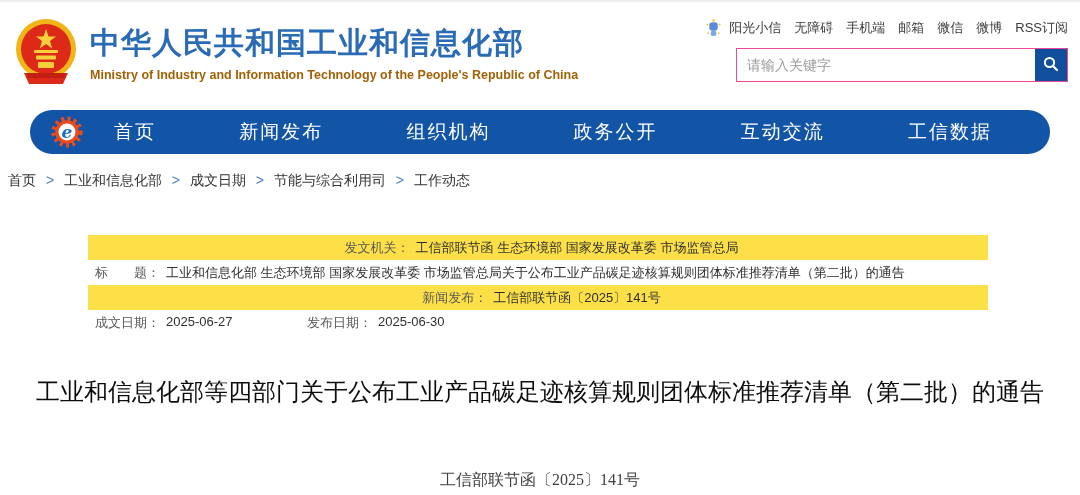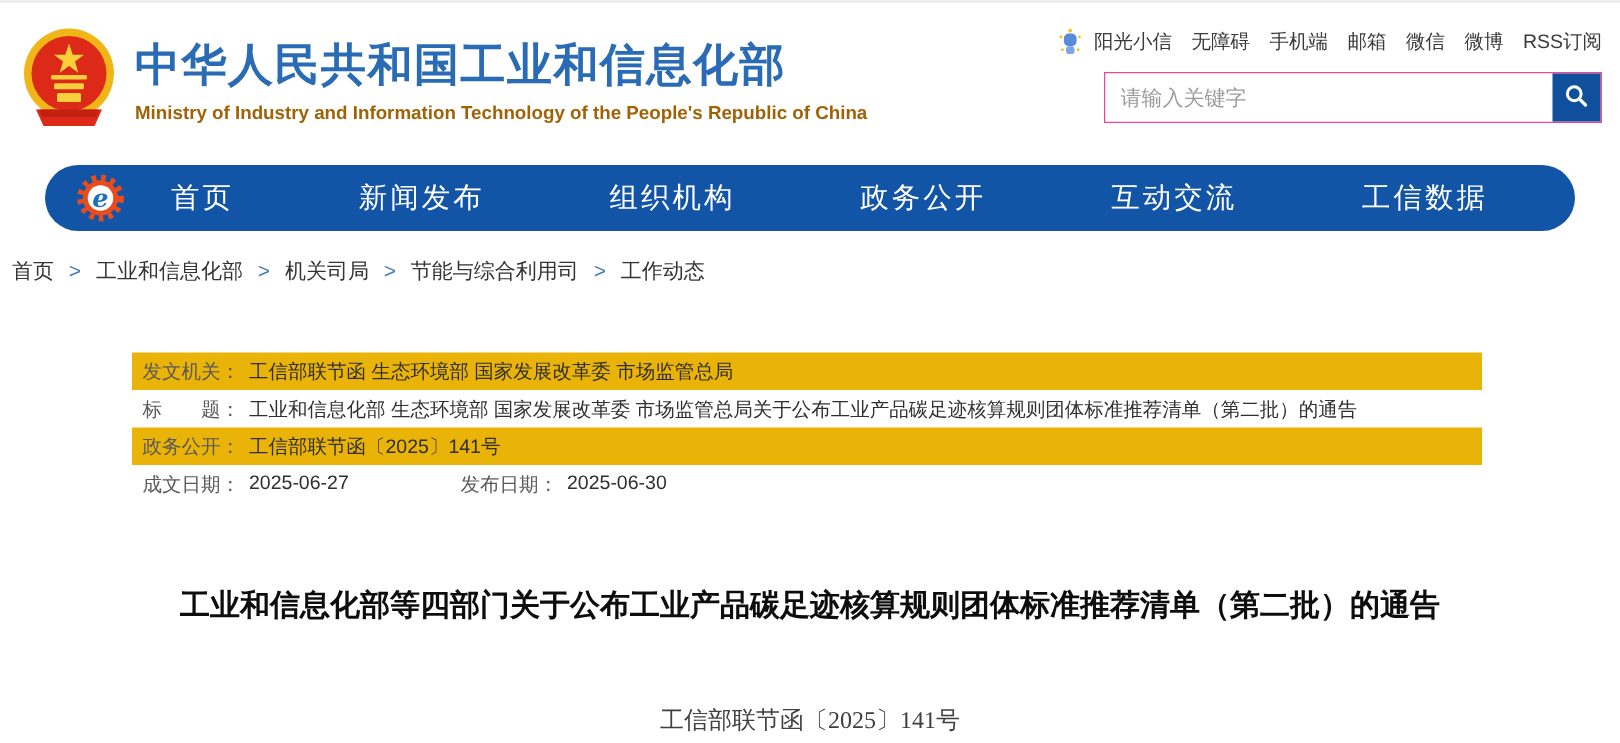--- a/index.html
+++ b/index.html
@@ -47,30 +47,30 @@
   .nav-item { color:#ffffff; font-size:19px; letter-spacing:2px; white-space:nowrap; }
 
   
   .breadcrumb { position:absolute; top:170px; left:8px; font-size:14px; color:#333; }
   .breadcrumb a { color:#333; }
   .breadcrumb .sep { color:#4a7fc1; margin:0 6px; }
 
   
   .doc-table { position:absolute; top:233px; left:88px; width:900px; font-size:13px; }
   .doc-row { height:25px; display:flex; align-items:center; padding-left:7px; }
-  .doc-row.gray { background:#eab308; }
+  .doc-row.gray { background:#fde047;justify-content:center; }
   .doc-cell { display:flex; white-space:nowrap; }
   .doc-cell.w1 { width:212px; }
   .doc-lbl { color:#595959; white-space:pre; }
   .doc-val { color:#2f2f2f; margin-left:6px; }
 
   
   .article-title {
-    position:absolute; top:388px; left:0; right:0;
-    text-align:center; font-size:20px; font-weight:bold; color:#0d0d0d;
+    position:absolute; top:374px; left:0; right:0;
+    text-align:center; font-size:24px; font-weight:normal; color:#0d0d0d;
     white-space:nowrap;
   }
   .doc-number {
     position:absolute; top:468px; left:0; right:0;
     text-align:center; font-size:16px; color:#404040;
     font-family:"Liberation Serif", serif;
   }
 </style>
 </head>
 <body>
@@ -145,21 +145,21 @@
     <a class="nav-item">互动交流</a>
     <a class="nav-item">工信数据</a>
   </div>
 </nav>
 
 <div class="breadcrumb">
   <a>首页</a>
   <span class="sep">&gt;</span>
   <a>工业和信息化部</a>
   <span class="sep">&gt;</span>
-  <a>机关司局</a>
+  <a>成文日期</a>
   <span class="sep">&gt;</span>
   <a>节能与综合利用司</a>
   <span class="sep">&gt;</span>
   <a>工作动态</a>
 </div>
 
 <div class="doc-table">
   <div class="doc-row gray">
     <div class="doc-cell">
       <span class="doc-lbl">发文机关：</span>
@@ -167,21 +167,21 @@
     </div>
   </div>
   <div class="doc-row">
     <div class="doc-cell">
       <span class="doc-lbl">标　　题：</span>
       <span class="doc-val">工业和信息化部 生态环境部 国家发展改革委 市场监管总局关于公布工业产品碳足迹核算规则团体标准推荐清单（第二批）的通告</span>
     </div>
   </div>
   <div class="doc-row gray">
     <div class="doc-cell">
-      <span class="doc-lbl">政务公开：</span>
+      <span class="doc-lbl">新闻发布：</span>
       <span class="doc-val">工信部联节函〔2025〕141号</span>
     </div>
   </div>
   <div class="doc-row">
     <div class="doc-cell w1">
       <span class="doc-lbl">成文日期：</span>
       <span class="doc-val">2025-06-27</span>
     </div>
     <div class="doc-cell">
       <span class="doc-lbl">发布日期：</span>

